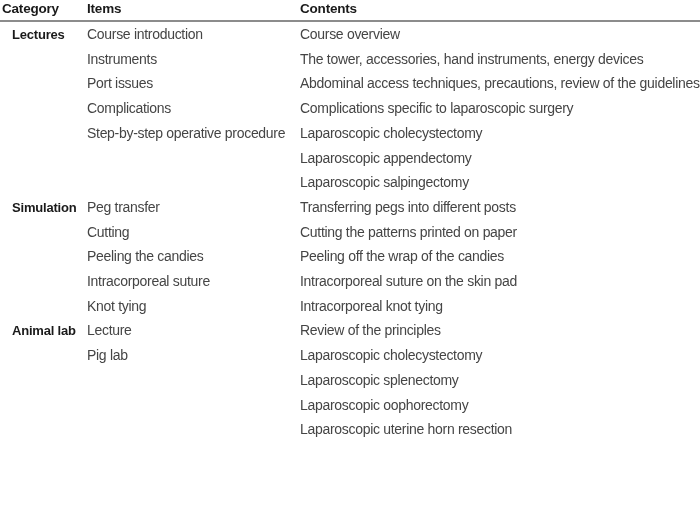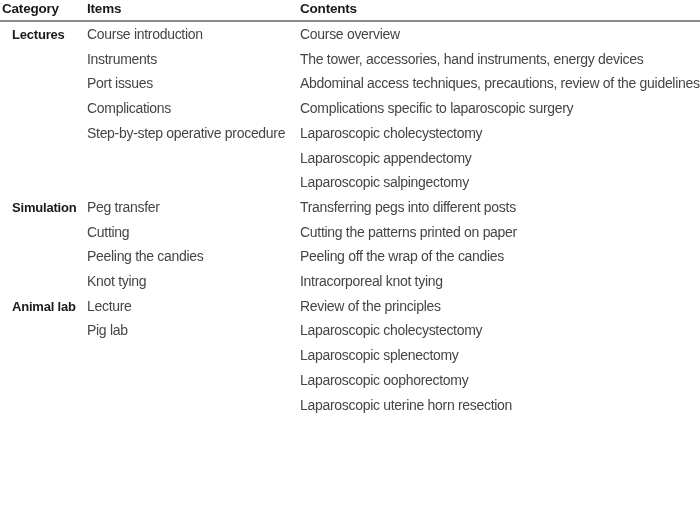--- a/index.html
+++ b/index.html
@@ -115,20 +115,25 @@
           <td class="col-item">Cutting</td>
           <td class="col-content">Cutting the patterns printed on paper</td>
         </tr>
         <tr>
           <td class="col-category"></td>
           <td class="col-item">Peeling the candies</td>
           <td class="col-content">Peeling off the wrap of the candies</td>
         </tr>
         <tr>
           <td class="col-category"></td>
+          <td class="col-item">Intracorporeal suture</td>
+          <td class="col-content">Intracorporeal suture on the skin pad</td>
+        </tr>
+        <tr>
+          <td class="col-category"></td>
           <td class="col-item">Knot tying</td>
           <td class="col-content">Intracorporeal knot tying</td>
         </tr>
         <tr>
           <td class="col-category">Animal lab</td>
           <td class="col-item">Lecture</td>
           <td class="col-content">Review of the principles</td>
         </tr>
         <tr>
           <td class="col-category"></td>

